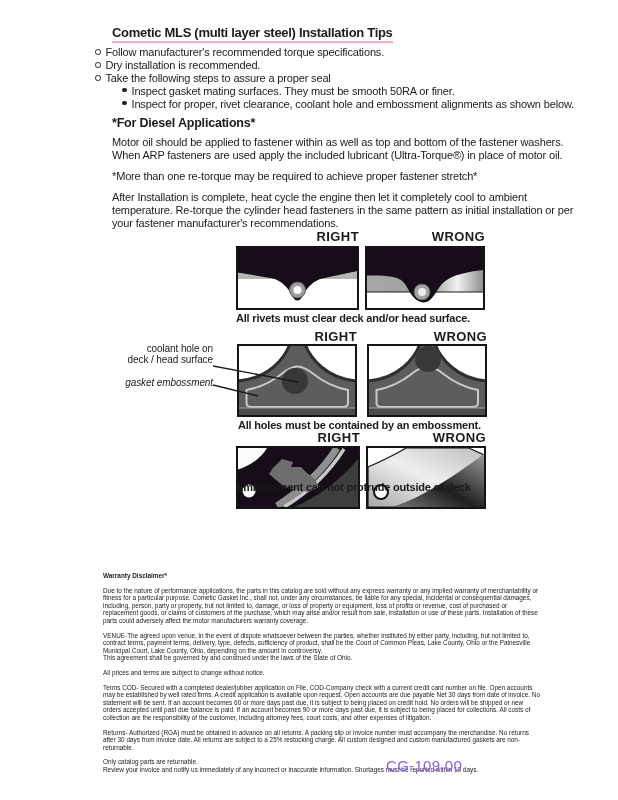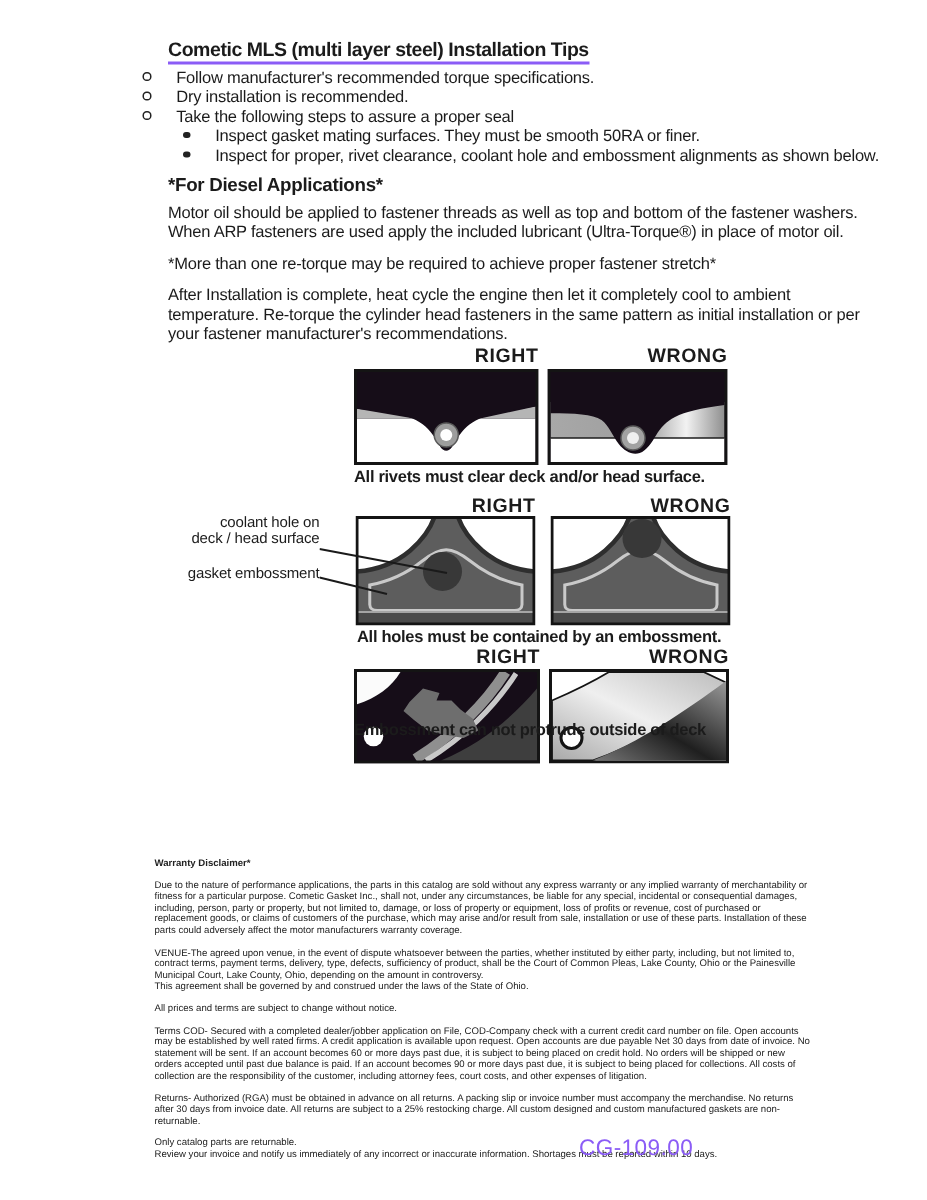--- a/index.html
+++ b/index.html
@@ -5,24 +5,24 @@
   html,body { margin:0; padding:0; background:#ffffff; }
   .page {
     position:relative; width:618px; height:800px; background:#ffffff;
     font-family:"Liberation Sans", sans-serif; color:#1b1b1b; overflow:hidden;
   }
   .abs { position:absolute; }
 
   
   .title {
     left:112px; top:25px; font-size:13px; font-weight:bold; letter-spacing:-0.3px;
-    border-bottom:2px solid #8b5cf6; padding-bottom:1px;
+    border-bottom:2px solid #f9a8d4; padding-bottom:1px;
   }
   .bullets { left:95px; top:46px; font-size:11px; letter-spacing:-0.15px; line-height:13px; }
-  .b-line { display:flex; align-items:baseline; white-space:nowrap;gap:12px; }
+  .b-line { display:flex; align-items:baseline; white-space:nowrap; }
   .b-line.sub { padding-left:27px;align-items:center; }
   .m-open {
     flex:0 0 auto; width:3.5px; height:3.5px; border:1px solid #222; border-radius:50%;
     margin-right:5px; position:relative; top:-1.5px;
   }
   .m-fill {
     flex:0 0 auto; width:4.5px; height:4.5px; background:#222; border-radius:50%;
     margin-right:5px; position:relative; top:-1.5px;
   }
 
@@ -39,21 +39,21 @@
   .pan-r1-right { left:236px; top:246px; }
   .pan-r1-wrong { left:365px; top:246px; }
   .cap-r1 { left:236px; top:312px; }
 
   .lbl-r2-right { left:237px; top:329px; width:120px; }
   .lbl-r2-wrong { left:367px; top:329px; width:120px; }
   .pan-r2-right { left:237px; top:344px; }
   .pan-r2-wrong { left:367px; top:344px; }
   .cap-r2 { left:238px; top:419px; }
   .annot { left:95px; top:343px; width:118px; text-align:right; font-size:10px; line-height:11px; letter-spacing:-0.1px; }
-  .annot .second { margin-top:12px; }
+  .annot .second { margin-top:12px;font-style:italic; }
   .leaders { left:213px; top:355px; }
 
   .lbl-r3-right { left:236px; top:430px; width:124px; }
   .lbl-r3-wrong { left:366px; top:430px; width:120px; }
   .pan-r3-right { left:236px; top:446px; }
   .pan-r3-wrong { left:366px; top:446px; }
   .cap-r3 { left:236px; top:481px; width:310px; }
 
   
   .legal { left:103px; top:572px; width:437px; font-size:6.4px; line-height:7.6px; color:#222; }
@@ -88,21 +88,21 @@
       <span>Inspect gasket mating surfaces.  They must be smooth 50RA or finer.</span>
     </div>
     <div class="b-line sub">
       <span class="m-fill"></span>
       <span>Inspect for proper, rivet clearance, coolant hole and embossment alignments as shown below.</span>
     </div>
   </div>
 
   <div class="abs diesel">
     <div class="d-head">*For Diesel Applications*</div>
-    <p>Motor oil should be applied to fastener threads as well as top and bottom of the fastener washers. When ARP fasteners are used apply the included lubricant (Ultra-Torque®) in place of motor oil.</p>
+    <p>Motor oil should be applied to fastener within as well as top and bottom of the fastener washers. When ARP fasteners are used apply the included lubricant (Ultra-Torque®) in place of motor oil.</p>
     <p>*More than one re-torque may be required to achieve proper fastener stretch*</p>
     <p>After Installation is complete, heat cycle the engine then let it completely cool to ambient temperature. Re-torque the cylinder head fasteners in the same pattern as initial installation or per your fastener manufacturer's recommendations.</p>
   </div>
 
   <div class="abs fig-label lbl-r1-right">RIGHT</div>
   <div class="abs fig-label lbl-r1-wrong">WRONG</div>
   <svg class="abs pan-r1-right" width="123" height="64" viewBox="0 0 123 64">
     <rect width="123" height="64" fill="#160d18"></rect>
     <rect x="2" y="33" width="119" height="29" fill="#ffffff"></rect>
     <polygon points="2,26.5 40,33 2,33" fill="#b5b5b5"></polygon>

